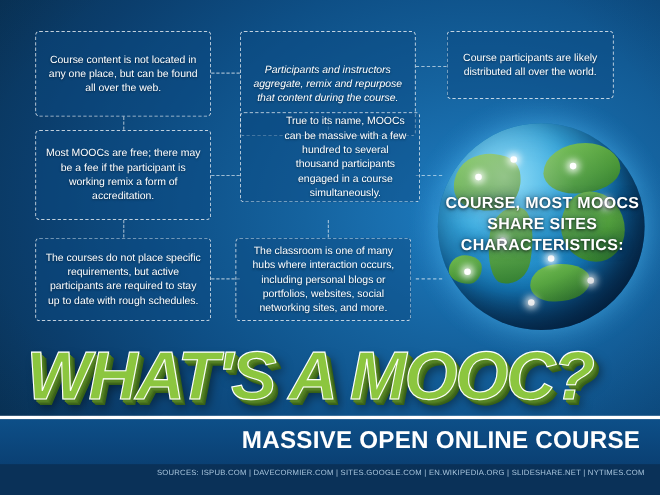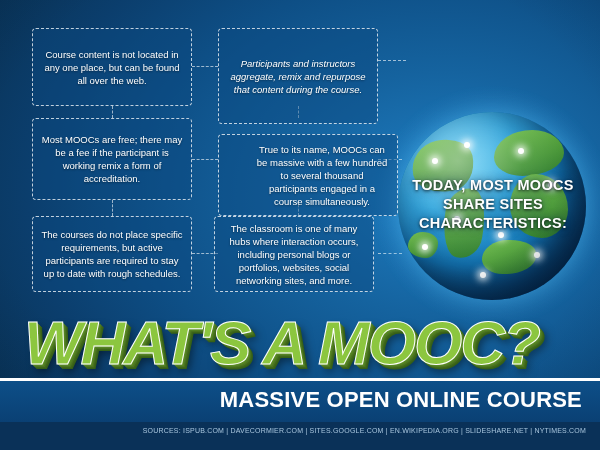--- a/index.html
+++ b/index.html
@@ -111,21 +111,21 @@
     align-items: center;
     justify-content: center;
     padding: 6px 8px;
     box-sizing: border-box;
     text-shadow: 0 1px 2px rgba(0,0,0,0.45);
   }
   .box-0 { left: 32px;  top: 28px;  width: 160px; height: 78px; }
   .box-1 { left: 218px; top: 28px;  width: 160px; height: 96px; font-style: italic; }
   .box-2 { left: 406px; top: 28px;  width: 152px; height: 62px; }
   .box-3 { left: 32px;  top: 118px; width: 160px; height: 82px; }
-  .box-4 { left: 218px; top: 134px; width: 180px; height: 82px; padding-left: 36px; }
+  .box-4 { left: 218px; top: 102px; width: 164px; height: 82px; padding-left: 36px; }
   .box-5 { left: 32px;  top: 216px; width: 160px; height: 76px; }
   .box-6 { left: 214px; top: 216px; width: 160px; height: 76px; }
 
   
   .connector {
     position: absolute;
     z-index: 3;
     border-top: 1px dashed rgba(255,255,255,0.6);
     height: 0;
   }
@@ -242,30 +242,33 @@
       <div class="sparkle" style="left:56px;  top:104px;"></div>
       <div class="sparkle" style="left:100px; top:120px;"></div>
       <div class="sparkle" style="left:136px; top:140px;"></div>
       <div class="sparkle" style="left:24px;  top:132px;"></div>
       <div class="sparkle" style="left:82px;  top:160px;"></div>
       <div class="globe-shade"></div>
     </div>
   </div>
 
   <div class="globe-text">
-    <div>TODAY, MOST MOOCS</div>
+    <div>COURSE, MOST MOOCS</div>
     <div>SHARE SITES</div>
     <div>CHARACTERISTICS:</div>
   </div>
 
   <div class="box box-0">
     <span>Course content is not located in any one place, but can be found all over the web.</span>
   </div>
   <div class="box box-1">
     <span>Participants and instructors aggregate, remix and repurpose that content during the course.</span>
+  </div>
+  <div class="box box-2">
+    <span>Course participants are likely distributed all over the world.</span>
   </div>
   <div class="box box-3">
     <span>Most MOOCs are free; there may be a fee if the participant is working remix a form of accreditation.</span>
   </div>
   <div class="box box-4">
     <span>True to its name, MOOCs can be massive with a few hundred to several thousand participants engaged in a course simultaneously.</span>
   </div>
   <div class="box box-5">
     <span>The courses do not place specific requirements, but active participants are required to stay up to date with rough schedules.</span>
   </div>

